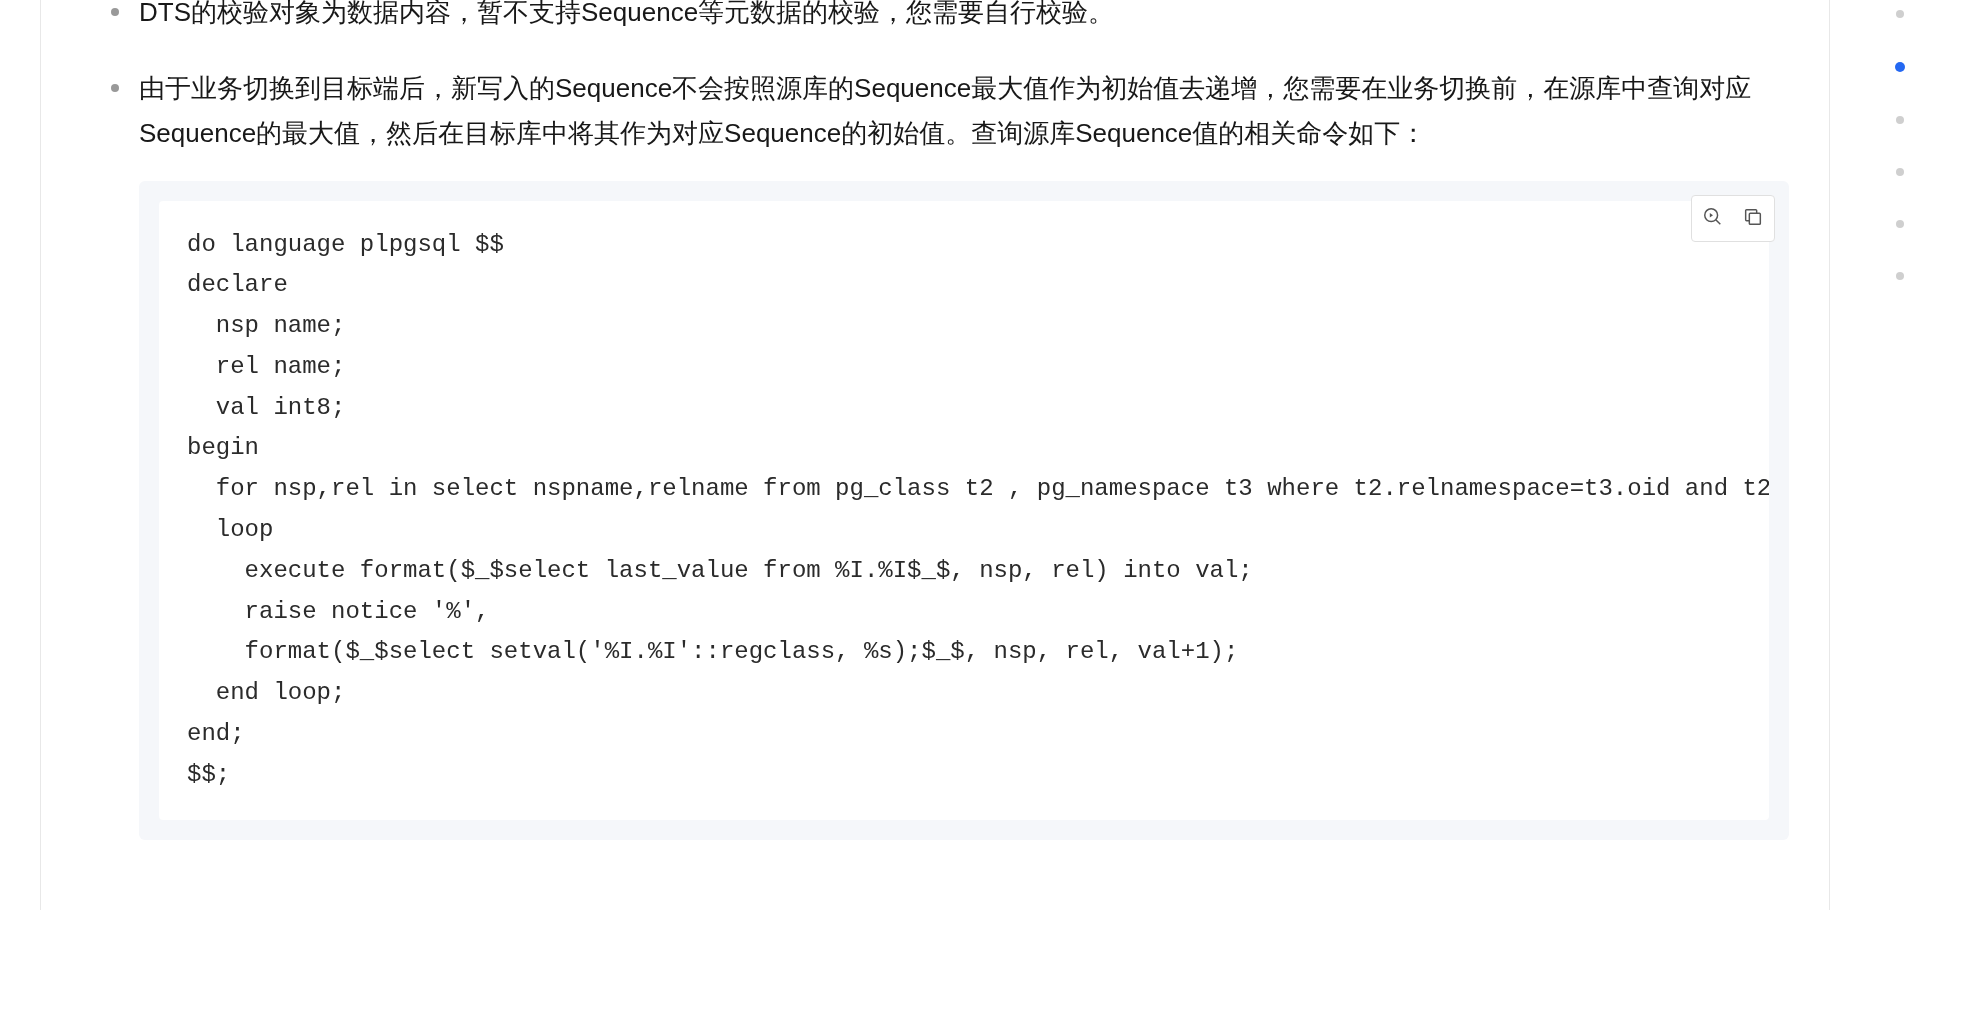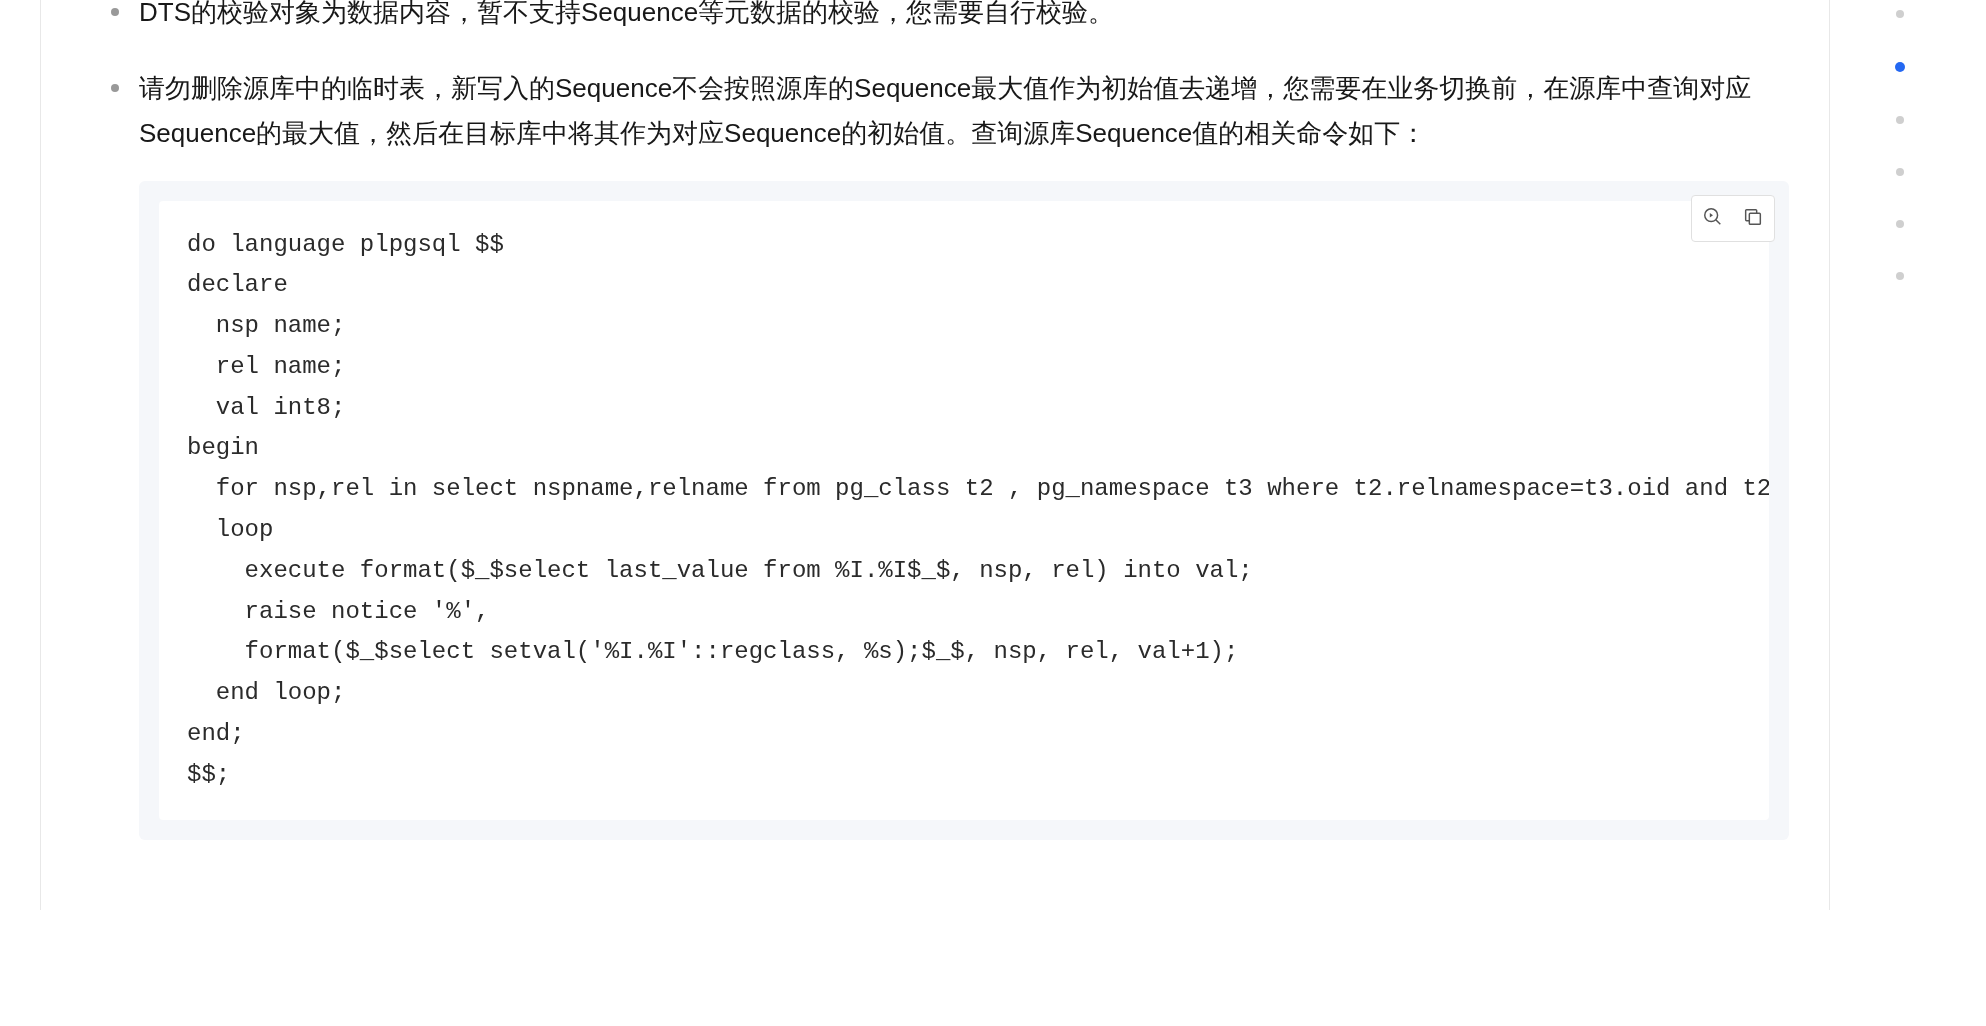--- a/index.html
+++ b/index.html
@@ -131,21 +131,21 @@
 <body>
 
 <div class="page-container">
   <div class="content-area">
     <div class="content-card">
       <ul class="bullet-list">
         <li class="truncated-top">
           <span>DTS的校验对象为数据内容，暂不支持Sequence等元数据的校验，您需要自行校验。</span>
         </li>
         <li>
-          <span>请勿删除源库中的临时表，新写入的Sequence不会按照源库的Sequence最大值作为初始值去递增，您需要在业务切换前，在源库中查询对应Sequence的最大值，然后在目标库中将其作为对应Sequence的初始值。查询源库Sequence值的相关命令如下：</span>
+          <span>由于业务切换到目标端后，新写入的Sequence不会按照源库的Sequence最大值作为初始值去递增，您需要在业务切换前，在源库中查询对应Sequence的最大值，然后在目标库中将其作为对应Sequence的初始值。查询源库Sequence值的相关命令如下：</span>
           <div class="code-block-wrapper">
             <div class="code-toolbar">
               <button title="Run">
                 <span>
                   <svg width="22" height="22" viewBox="0 0 24 24" fill="none" stroke="currentColor" stroke-width="1.6">
                     <circle cx="10" cy="10" r="7"></circle>
                     <path d="M8.5 7.5 L12 10 L8.5 12.5 Z" fill="currentColor" stroke="none"></path>
                     <line x1="15" y1="15" x2="20" y2="20"></line>
                   </svg>
                 </span>

